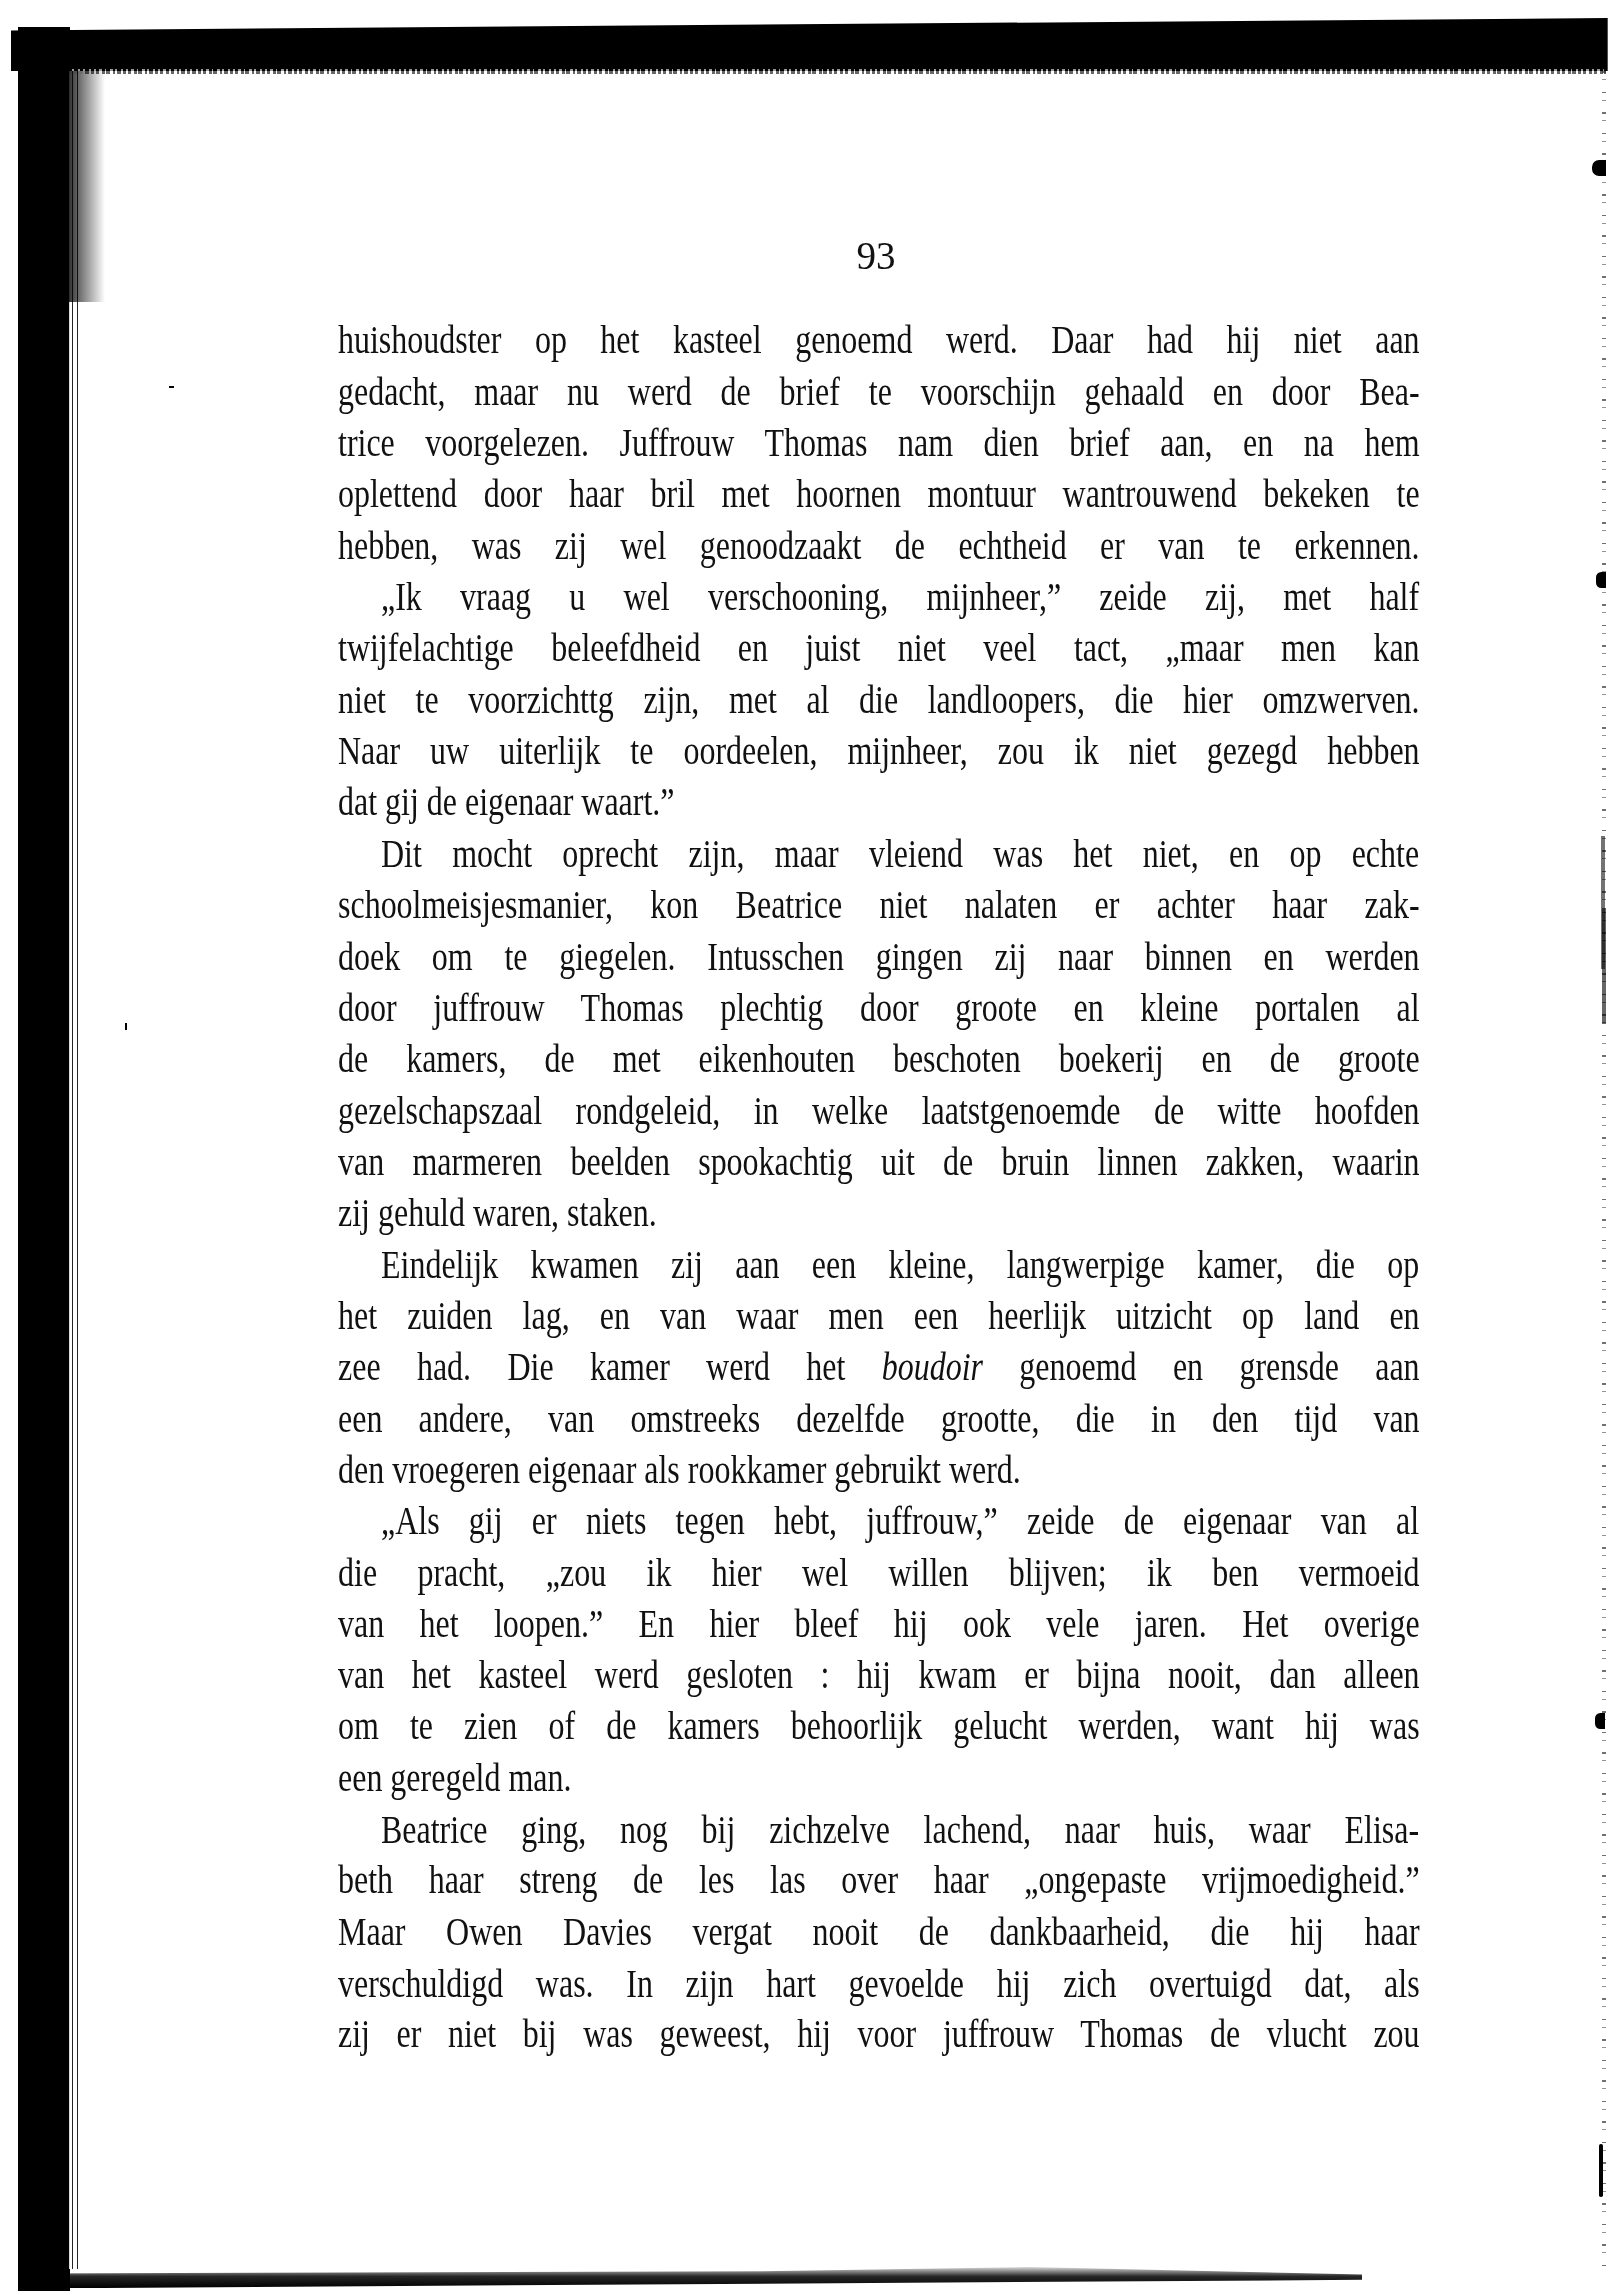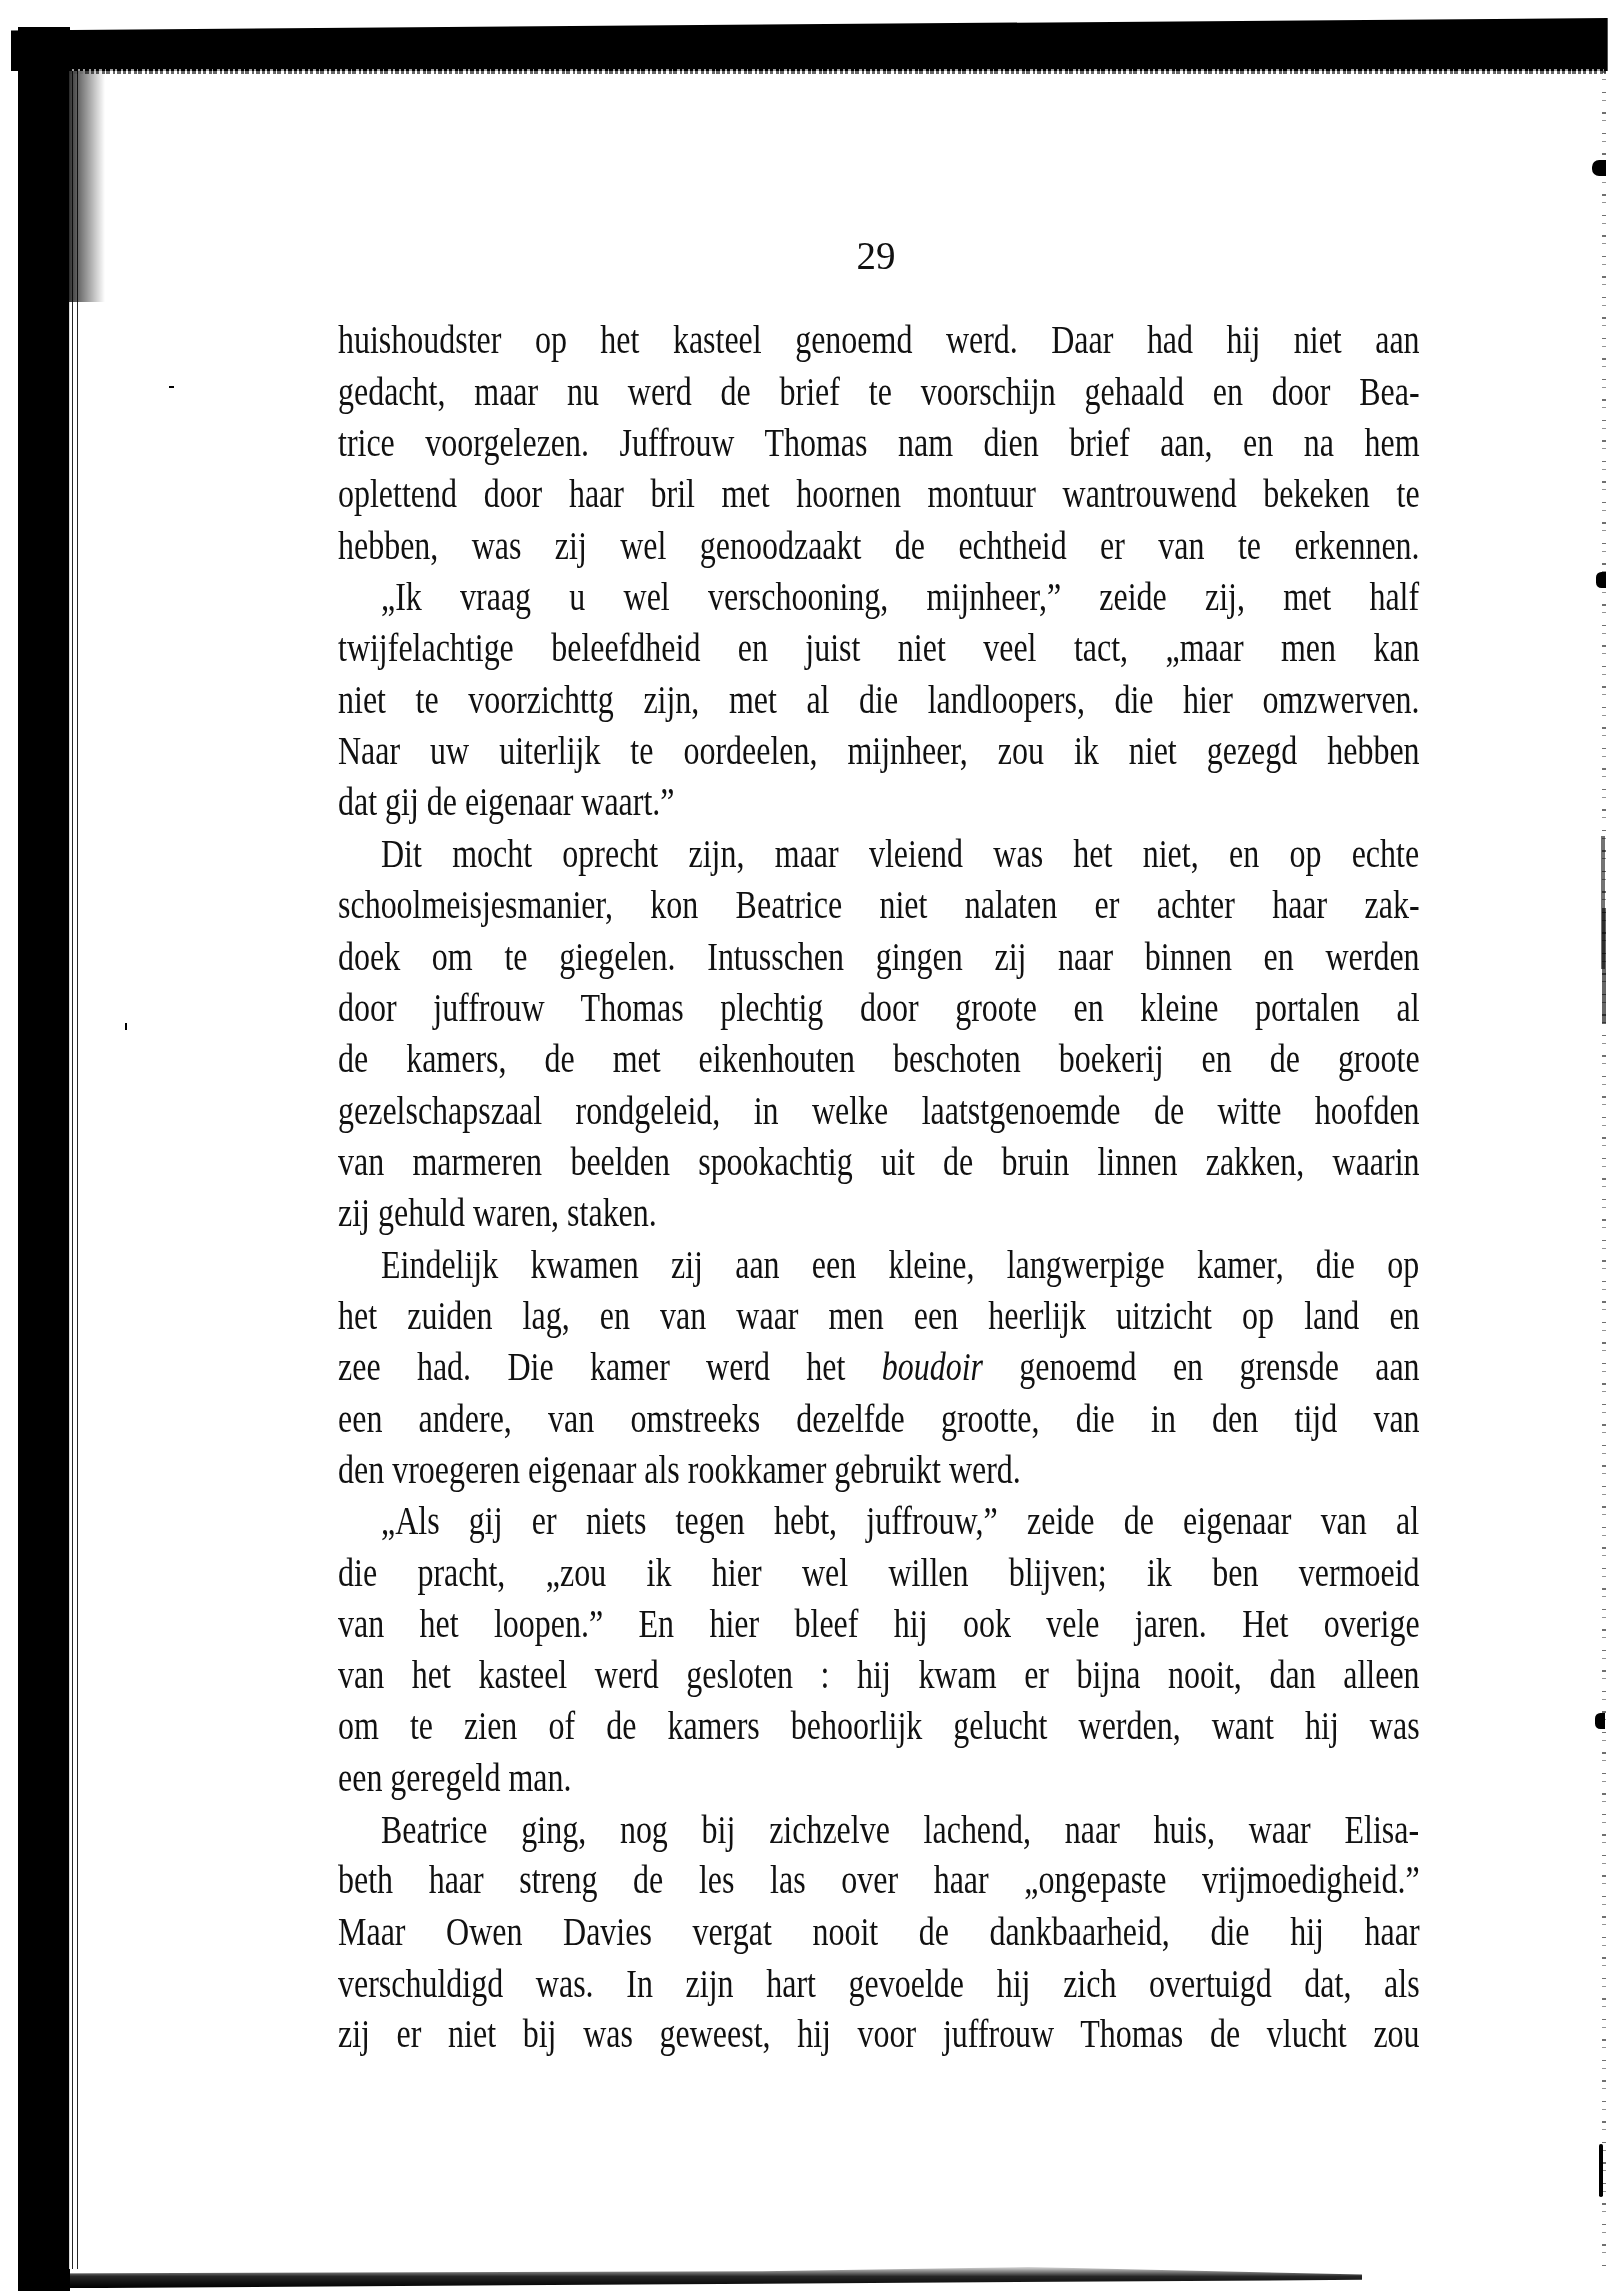--- a/index.html
+++ b/index.html
@@ -73,21 +73,21 @@
 
 <div class="margin-mark" style="left:1592px;top:160px;width:14.2px;height:16px;border-radius:7.1px 0 0 7.1px;"></div>
 <div class="margin-mark" style="left:1596px;top:572px;width:9.8px;height:16px;border-radius:5.3px 0 0 5.3px;"></div>
 <div class="margin-mark" style="left:1601px;top:836px;width:3.6px;height:133px;opacity:0.55;"></div>
 <div class="margin-mark" style="left:1602px;top:908px;width:3.6px;height:116px;opacity:0.6;"></div>
 <div class="margin-mark" style="left:1595px;top:1713px;width:9.8px;height:16px;border-radius:5.3px 0 0 5.3px;"></div>
 <div class="margin-mark" style="left:1599px;top:2144px;width:4.4px;height:53px;border-radius:1.8px;"></div>
 <div class="margin-mark" style="left:169px;top:386px;width:5.3px;height:1.8px;"></div>
 <div class="margin-mark" style="left:125px;top:1023px;width:1.8px;height:7.1px;"></div>
 
-<div class="page-number">29</div>
+<div class="page-number">93</div>
 
 <div class="text-block">
 
   <div class="line wrap" style="top:320px">huishoudster op het kasteel genoemd werd.  Daar had hij niet aan</div>
   <div class="line wrap" style="top:372px">gedacht, maar nu werd de brief te voorschijn gehaald en door Bea-</div>
   <div class="line wrap" style="top:423px">trice voorgelezen. Juffrouw Thomas nam dien brief aan, en na hem</div>
   <div class="line wrap" style="top:474px">oplettend door haar bril met hoornen montuur wantrouwend bekeken te</div>
   <div class="line wrap" style="top:526px">hebben, was zij wel genoodzaakt de echtheid er van te erkennen.</div>
 
   <div class="line indent wrap" style="top:577px">„Ik vraag u wel verschooning, mijnheer,” zeide zij, met half</div>

